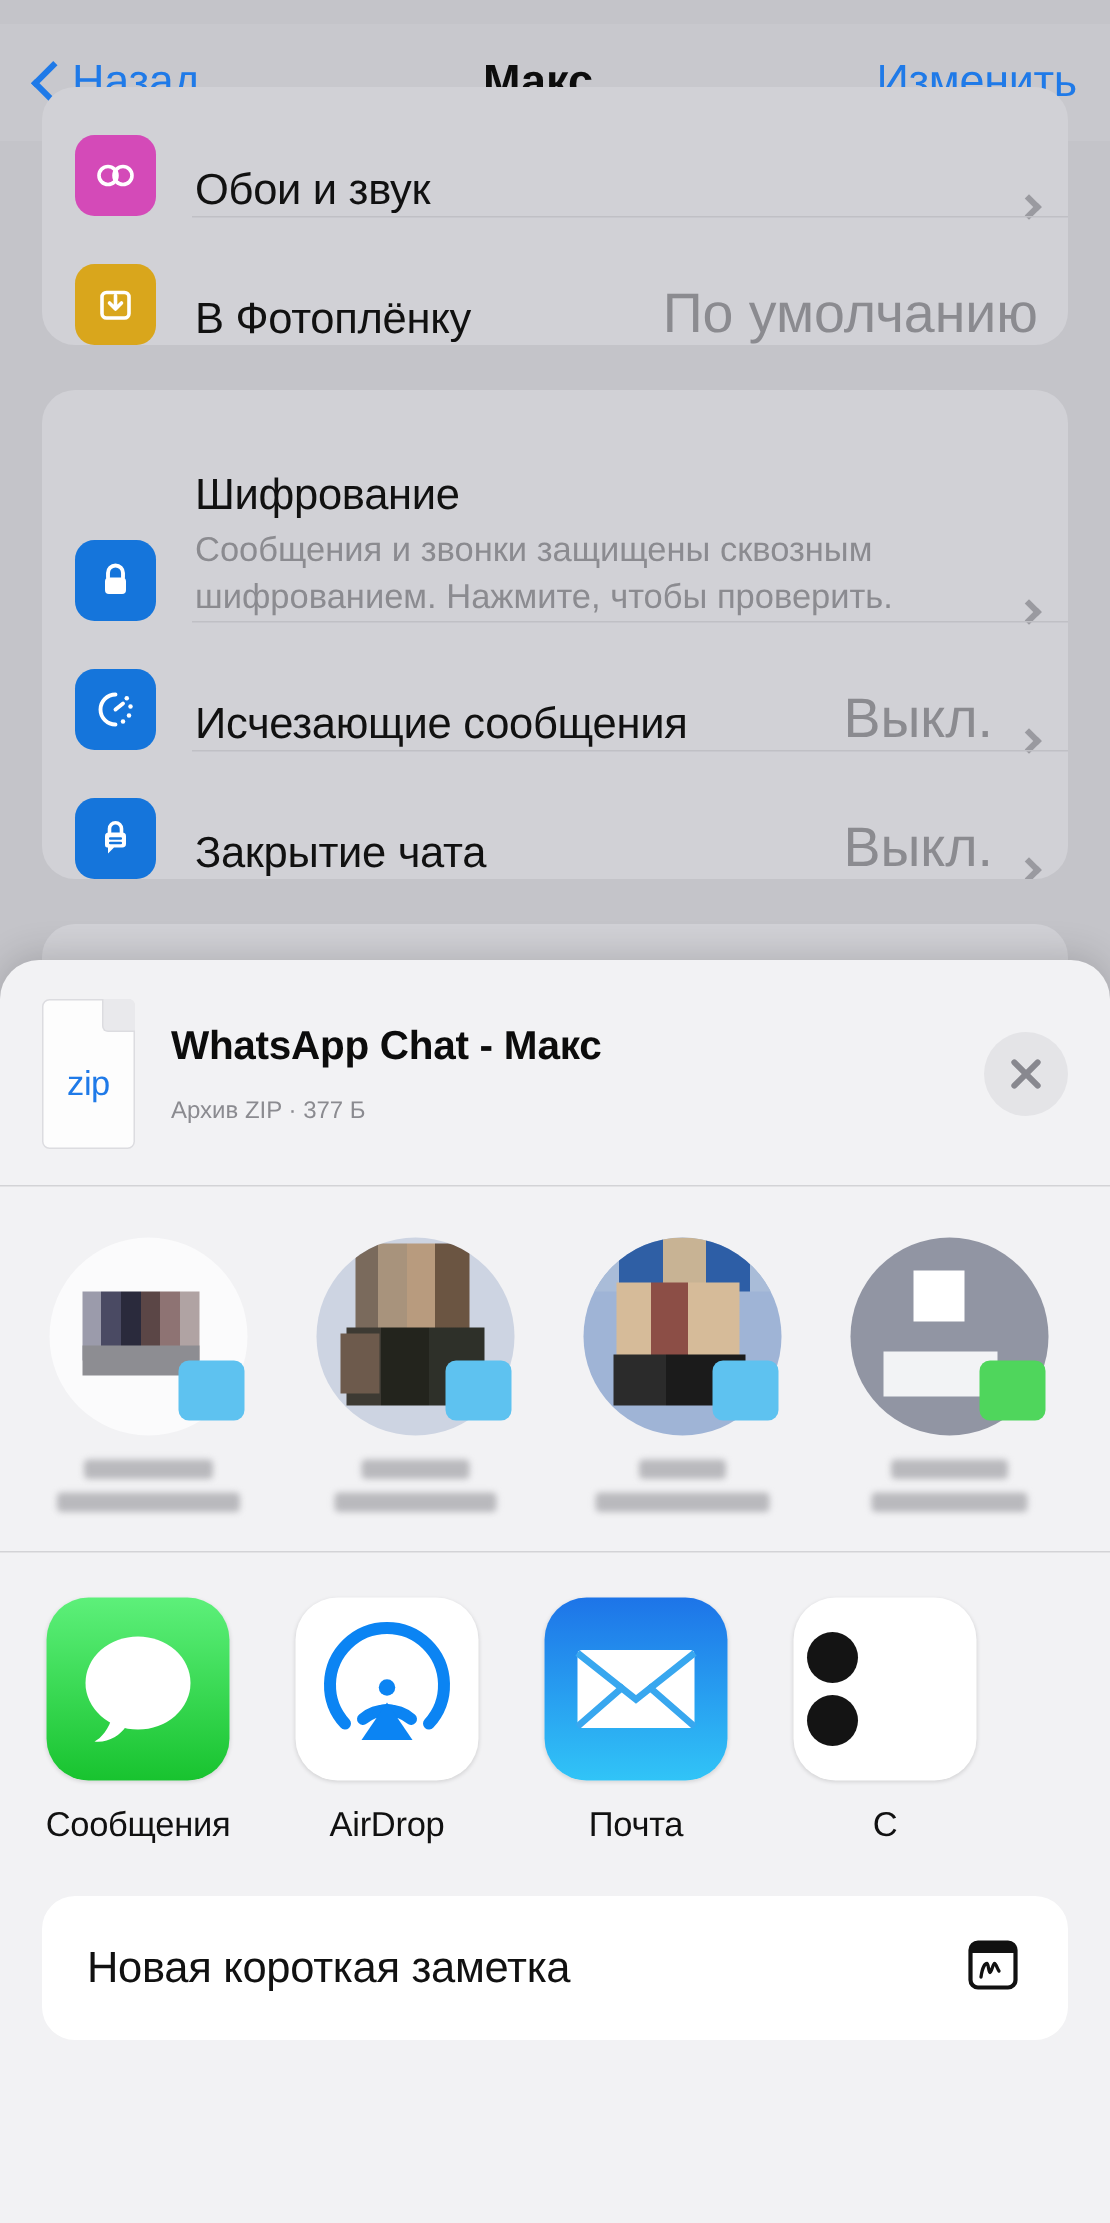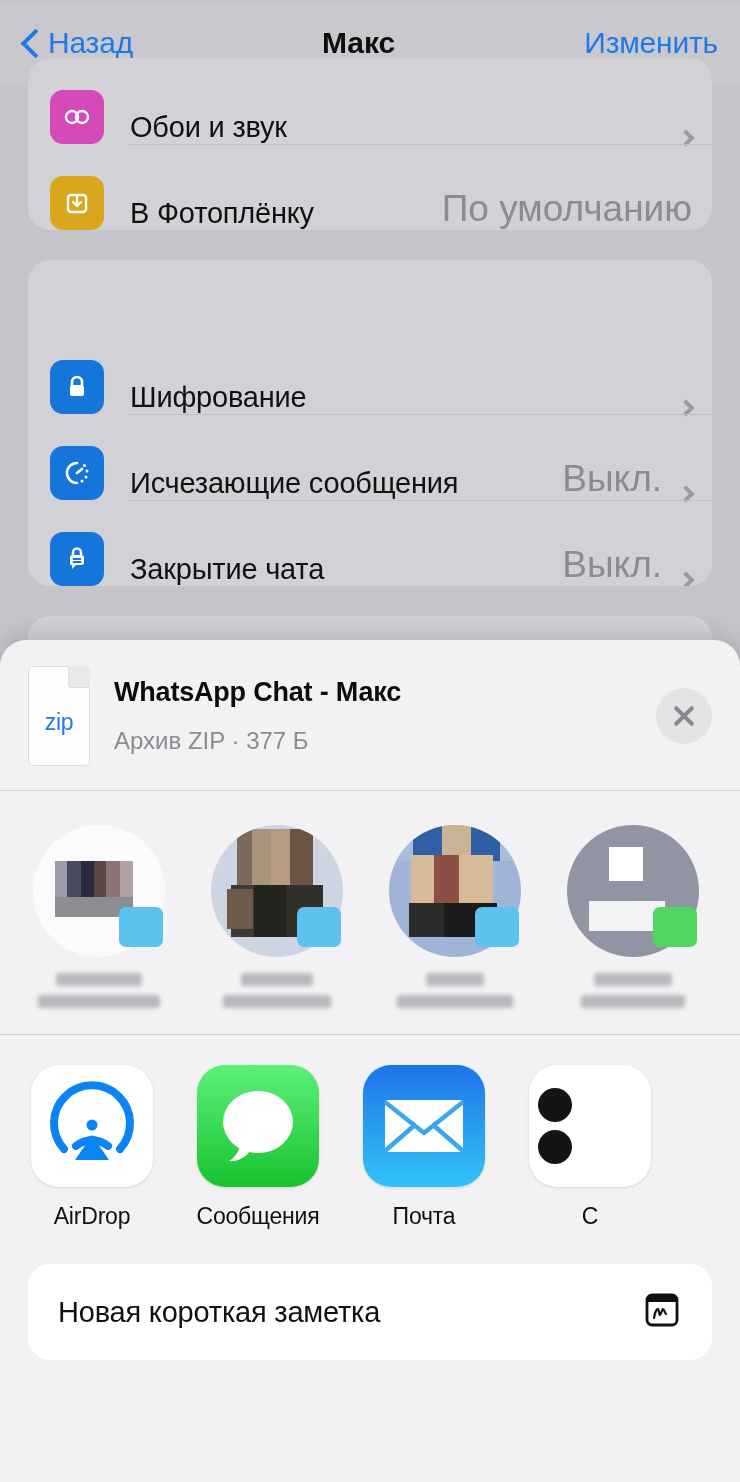--- a/index.html
+++ b/index.html
@@ -12,21 +12,21 @@
     position: relative;
     background: #c5c5ca;
   }
 
   
   .bg-app {
     position: absolute; inset: 0;
     background: #c4c4c9;
   }
   .navbar {
-    position: absolute; top: 4px; left: 0; right: 0; height: 78px;
+    position: absolute; top: 16px; left: 0; right: 0; height: 78px;
     background: #c8c8cd;
     display: flex; align-items: center; justify-content: space-between;
     padding: 0 22px;
   }
   .nav-back { display: flex; align-items: center; gap: 10px; }
   .chev-back {
     width: 16px; height: 28px; position: relative; display:inline-block;
   }
   .chev-back::before {
     content:""; position:absolute; left:3px; top:4px;
@@ -98,21 +98,21 @@
     content: ""; position: absolute; top: -1px; right: -1px;
     width: 21px; height: 21px;
     background: #e9e9ec;
     border-left: 1.5px solid #dcdce0;
     border-bottom: 1.5px solid #dcdce0;
     border-radius: 0 4px 0 4px;
   }
   .zip-label { color: #1f7ae8; font-size: 23px; letter-spacing: -0.3px; margin-top:12px; }
   .file-meta { flex: 1; min-width: 0; }
   .file-name { font-size: 27px; font-weight: bold; color: #0c0c0c; letter-spacing: -0.2px; }
-  .file-sub { font-size: 24px; color: #8b8b90; margin-top: 19px; }
+  .file-sub { font-size: 16px; color: #8b8b90; margin-top: 19px; }
   .close-btn {
     width: 56px; height: 56px; border-radius: 50%;
     background: #e4e4e7; flex: none;
     display: flex; align-items: center; justify-content: center;
     position: relative;
   }
   .close-btn::before, .close-btn::after {
     content: ""; position: absolute;
     width: 26px; height: 4px; background: #88888f; border-radius: 2px;
   }
@@ -223,20 +223,21 @@
     <div class="card">
       <div class="row" style="min-height:154px;">
         <div class="row-ico ico-blue">
           <svg width="32" height="32" viewBox="0 0 32 32" fill="none">
             <path d="M11 14v-3a5 5 0 0110 0v3" stroke="#fff" stroke-width="2.6" stroke-linecap="round"></path>
             <rect x="9" y="14" width="14" height="11" rx="2.6" fill="#fff"></rect>
           </svg>
         </div>
         <div class="row-body">
           <div class="row-title">Шифрование</div>
+          <div class="row-sub">Сообщения и звонки защищены сквозным шифрованием. Нажмите, чтобы проверить.</div>
         </div>
         <span class="chev-r"></span>
       </div>
 
       <div class="row">
         <div class="row-ico ico-blue">
           <svg width="32" height="32" viewBox="0 0 32 32" fill="none">
             <path d="M16 6a10 10 0 100 20" stroke="#fff" stroke-width="2.6" stroke-linecap="round"></path>
             <path d="M16 16l5-4" stroke="#fff" stroke-width="2.6" stroke-linecap="round"></path>
             <circle cx="23.5" cy="8.5" r="1.5" fill="#fff"></circle>
@@ -360,45 +361,45 @@
         <div class="nb" style="width:78px;"></div>
         <div class="nb" style="width:104px;"></div>
       </div>
     </div>
 
   </div>
 
   <div class="divider"></div>
 
   <div class="apps">
+
+    <div class="app">
+      <div class="app-ico ico-msg">
+        <svg width="122" height="122" viewBox="0 0 122 122" fill="none">
+          <ellipse cx="61" cy="57" rx="35" ry="31" fill="#fff"></ellipse>
+          <path d="M44 78c-2 10-8 16-12 18 9 1 17-4 21-10l-9-8z" fill="#fff"></path>
+        </svg>
+      </div>
+      <div class="app-name">Сообщения</div>
+    </div>
 
     <div class="app">
       <div class="app-ico ico-airdrop">
         <svg width="122" height="122" viewBox="0 0 122 122" fill="none">
           <path d="M33 84a38 38 0 1156 0" stroke="#0b84f3" stroke-width="8" stroke-linecap="round"></path>
           <path d="M45 81a25 25 0 0132 0" stroke="#0b84f3" stroke-width="8" stroke-linecap="round"></path>
           <path d="M55.5 76.5a12 12 0 0111 0" stroke="#0b84f3" stroke-width="8" stroke-linecap="round"></path>
           <circle cx="61" cy="60" r="5.5" fill="#0b84f3"></circle>
           <path d="M61 70l17 25H44l17-25z" fill="#0b84f3"></path>
         </svg>
       </div>
       <div class="app-name">AirDrop</div>
     </div>
 
     <div class="app">
-      <div class="app-ico ico-msg">
-        <svg width="122" height="122" viewBox="0 0 122 122" fill="none">
-          <ellipse cx="61" cy="57" rx="35" ry="31" fill="#fff"></ellipse>
-          <path d="M44 78c-2 10-8 16-12 18 9 1 17-4 21-10l-9-8z" fill="#fff"></path>
-        </svg>
-      </div>
-      <div class="app-name">Сообщения</div>
-    </div>
-
-    <div class="app">
       <div class="app-ico ico-mail">
         <svg width="122" height="122" viewBox="0 0 122 122" fill="none">
           <rect x="22" y="35" width="78" height="52" rx="3" fill="#fff"></rect>
           <path d="M22 37l39 31 39-31" stroke="#38a7ef" stroke-width="4.5" fill="none"></path>
           <path d="M22 86l31-27M100 86L69 59" stroke="#38a7ef" stroke-width="4.5" fill="none"></path>
         </svg>
       </div>
       <div class="app-name">Почта</div>
     </div>
 

